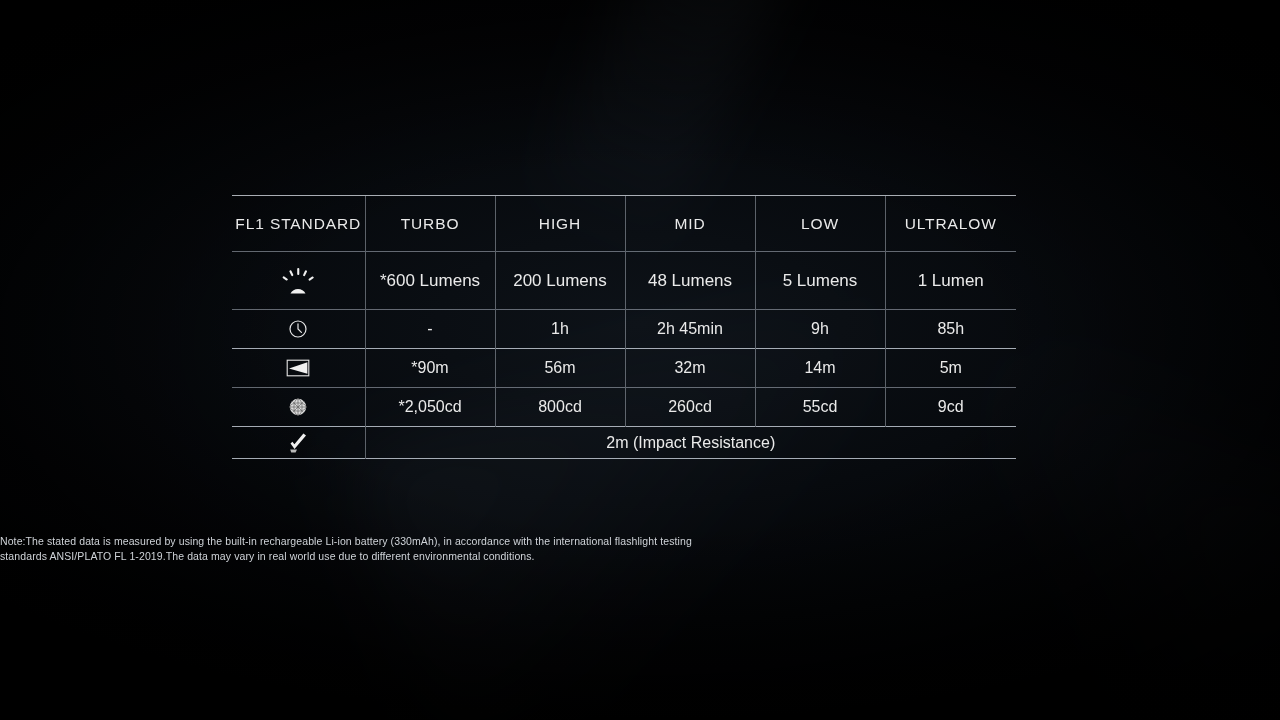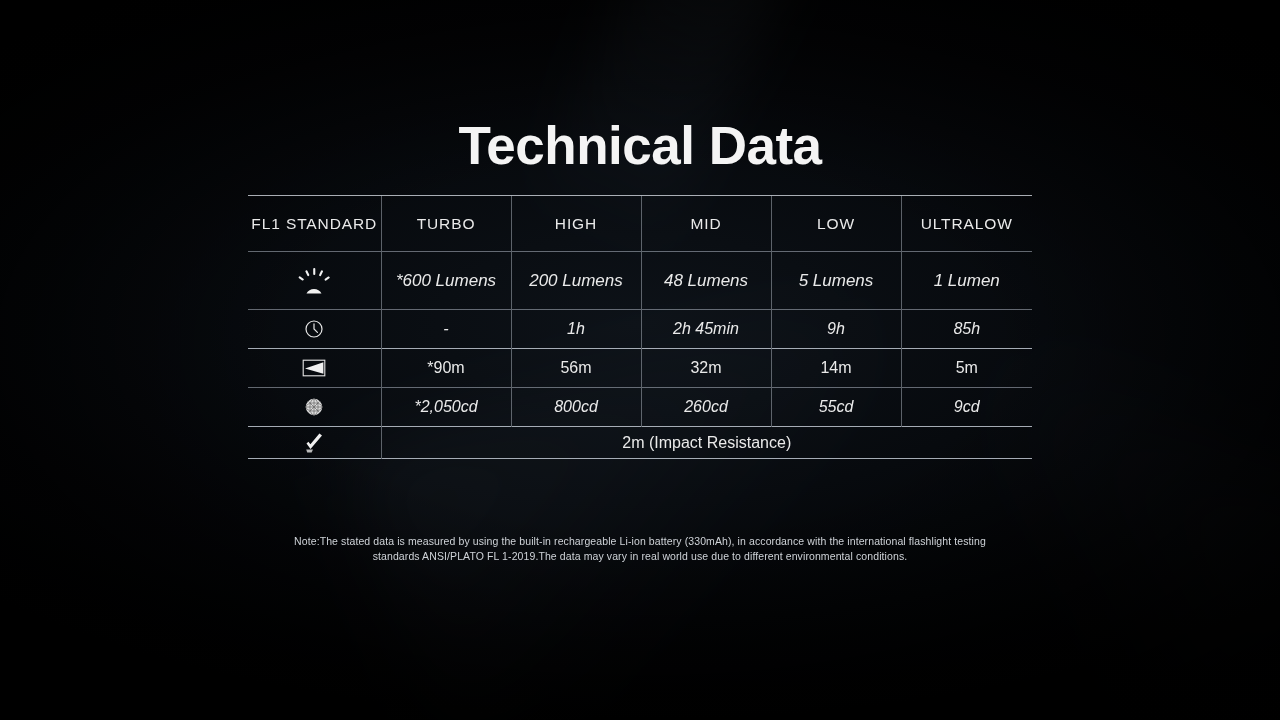--- a/index.html
+++ b/index.html
@@ -76,73 +76,70 @@
   }
 
   
   #spec-table {
     position:absolute;
     left:232px;
     top:195px;
     width:784px;
     border-collapse:collapse;
     table-layout:fixed;
-    margin-left:16px;
   }
   #spec-table td, #spec-table th {
     text-align:center;
     vertical-align:middle;
     font-weight:normal;
     color:#eaeaea;
     padding:0;
   }
 
   
   col.c-label { width:133px; }
   col.c-mode  { width:130px; }
   col.c-last  { width:131px; }
 
   .hline-top    { border-top:1px solid rgba(215,220,228,0.78); }
   .hline-strong { border-top:1px solid rgba(205,212,222,0.80); }
-  .hline-thin   { border-top:1px solid rgba(175,183,194,0.55);font-style:italic; }
+  .hline-thin   { border-top:1px solid rgba(175,183,194,0.55); }
 
   .vline-r { border-right:1px solid rgba(175,183,194,0.50); }
 
   .row-head td   { height:56px; font-size:15.5px; letter-spacing:0.9px; }
   .row-lumens td { height:58px; font-size:17px; }
   .row-small td  { height:39px; font-size:16px; }
   .row-wide td   { height:32px; font-size:16px; }
 
   .icon-cell svg { display:block; margin:0 auto; }
 
   .footnote {
     position:absolute;
     left:0; right:0;
     top:534px;
-    text-align:center;
     font-size:10.5px;
     line-height:14.5px;
     color:#cfd3d8;
     letter-spacing:0.1px;
   }
   .footnote div { white-space:nowrap; }
 </style>
 </head>
 <body>
 
 <div id="stage">
 
   <div id="bg-root">
     <div id="bg-streak-top"></div>
     <div id="bg-streak-lower"></div>
     <div id="bg-streak-right"></div>
     <div id="bg-vignette"></div>
   </div>
 
-  <div id="page-title">Technical Data</div>
 
   <table id="spec-table">
     <colgroup>
       <col class="c-label">
       <col class="c-mode">
       <col class="c-mode">
       <col class="c-mode">
       <col class="c-mode">
       <col class="c-last">
     </colgroup>

